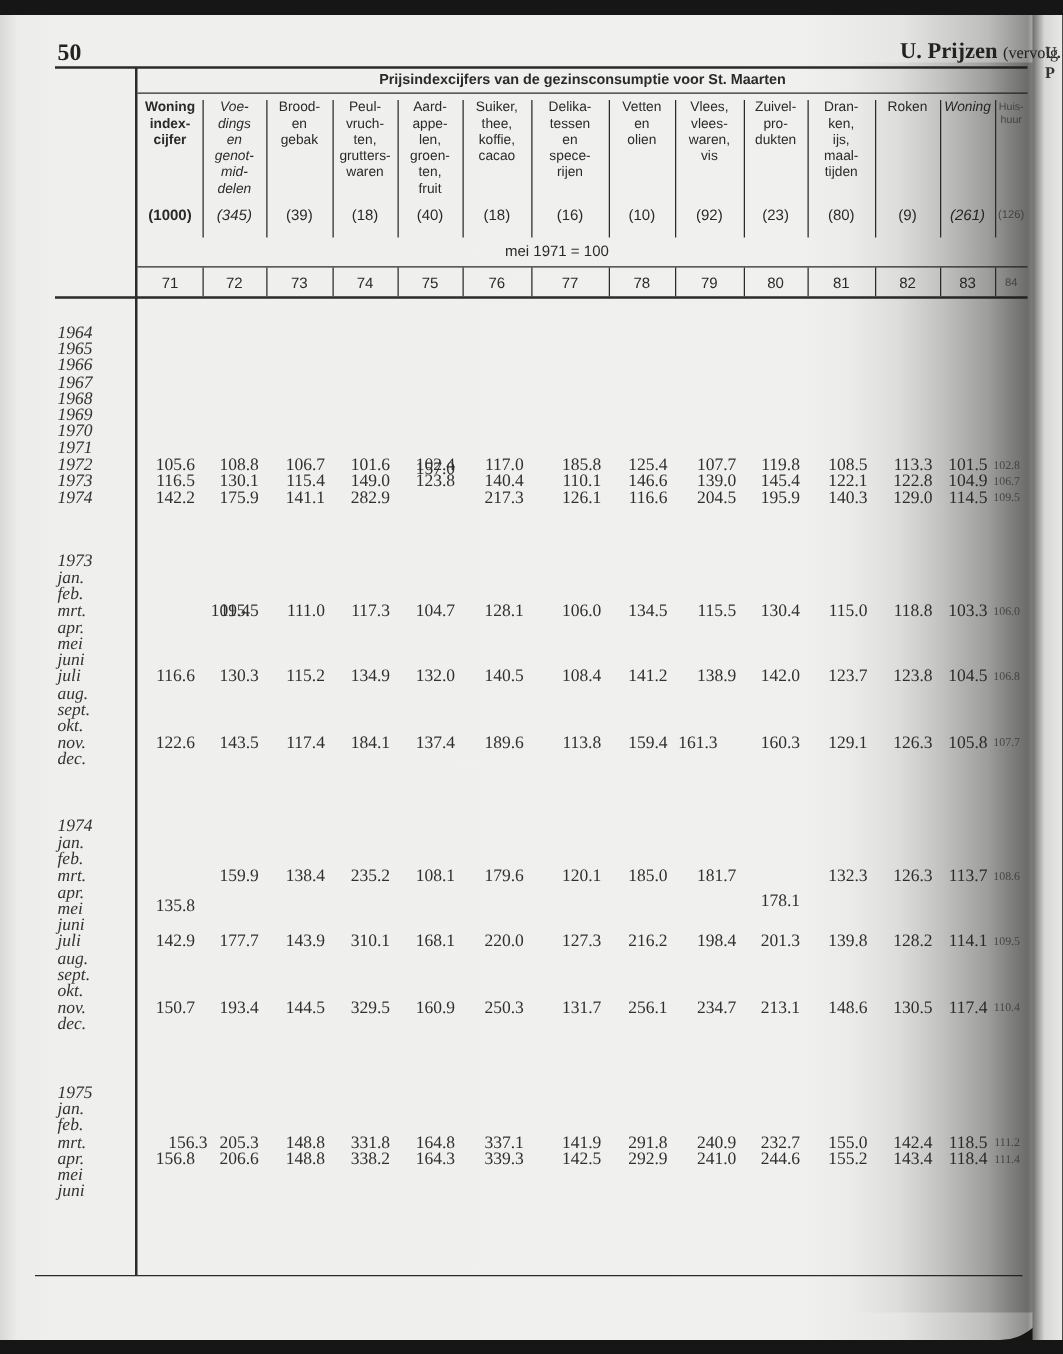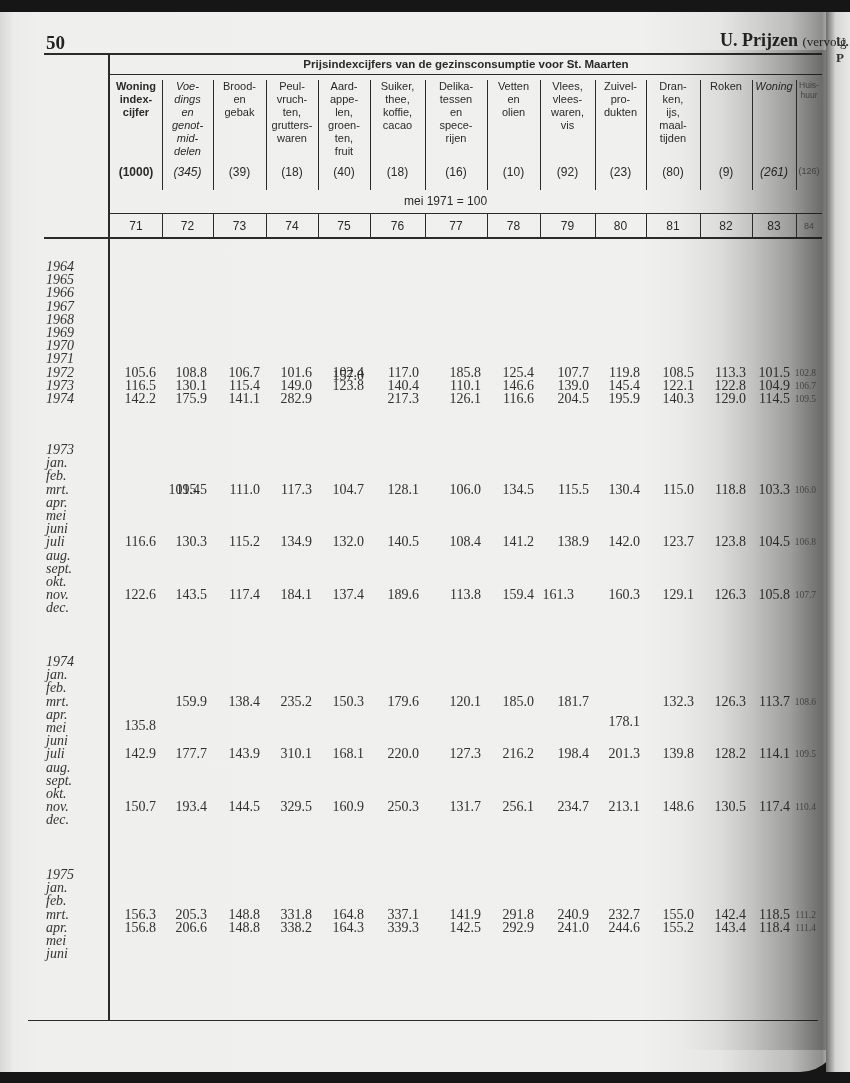--- a/index.html
+++ b/index.html
@@ -305,21 +305,21 @@
     <div class="cell" style="left: 528px; width: 46px; top: 588.2px;">161.3</div>
     <div class="cell" style="left: 594px; width: 46px; top: 588.2px;">160.3</div>
     <div class="cell" style="left: 648px; width: 46px; top: 588.2px;">129.1</div>
     <div class="cell" style="left: 700px; width: 46px; top: 588.2px;">126.3</div>
     <div class="cell" style="left: 744px; width: 46px; top: 588.2px;">105.8</div>
     <div class="cell small" style="left: 770px; width: 46px; top: 589.2px;">107.7</div>
     <div class="cell" style="left: 110px; width: 46px; top: 694.6px; margin-top: 24px;">135.8</div>
     <div class="cell" style="left: 161px; width: 46px; top: 694.6px;">159.9</div>
     <div class="cell" style="left: 214px; width: 46px; top: 694.6px;">138.4</div>
     <div class="cell" style="left: 266px; width: 46px; top: 694.6px;">235.2</div>
-    <div class="cell" style="left: 318px; width: 46px; top: 694.6px;">150.3</div>
+    <div class="cell" style="left: 318px; width: 46px; top: 694.6px;">108.1</div>
     <div class="cell" style="left: 373px; width: 46px; top: 694.6px;">179.6</div>
     <div class="cell" style="left: 435px; width: 46px; top: 694.6px;">120.1</div>
     <div class="cell" style="left: 488px; width: 46px; top: 694.6px;">185.0</div>
     <div class="cell" style="left: 543px; width: 46px; top: 694.6px;">181.7</div>
     <div class="cell" style="left: 594px; width: 46px; top: 694.6px; margin-top: 20px;">178.1</div>
     <div class="cell" style="left: 648px; width: 46px; top: 694.6px;">132.3</div>
     <div class="cell" style="left: 700px; width: 46px; top: 694.6px;">126.3</div>
     <div class="cell" style="left: 744px; width: 46px; top: 694.6px;">113.7</div>
     <div class="cell small" style="left: 770px; width: 46px; top: 695.6px;">108.6</div>
     <div class="cell" style="left: 110px; width: 46px; top: 747.4px;">142.9</div>
@@ -343,21 +343,21 @@
     <div class="cell" style="left: 318px; width: 46px; top: 800.2px;">160.9</div>
     <div class="cell" style="left: 373px; width: 46px; top: 800.2px;">250.3</div>
     <div class="cell" style="left: 435px; width: 46px; top: 800.2px;">131.7</div>
     <div class="cell" style="left: 488px; width: 46px; top: 800.2px;">256.1</div>
     <div class="cell" style="left: 543px; width: 46px; top: 800.2px;">234.7</div>
     <div class="cell" style="left: 594px; width: 46px; top: 800.2px;">213.1</div>
     <div class="cell" style="left: 648px; width: 46px; top: 800.2px;">148.6</div>
     <div class="cell" style="left: 700px; width: 46px; top: 800.2px;">130.5</div>
     <div class="cell" style="left: 744px; width: 46px; top: 800.2px;">117.4</div>
     <div class="cell small" style="left: 770px; width: 46px; top: 801.2px;">110.4</div>
-    <div class="cell" style="left: 110px; width: 46px; top: 907.6px;">156.3</div>
+    <div class="cell" style="left: 120px; width: 46px; top: 907.6px;">156.3</div>
     <div class="cell" style="left: 161px; width: 46px; top: 907.6px;">205.3</div>
     <div class="cell" style="left: 214px; width: 46px; top: 907.6px;">148.8</div>
     <div class="cell" style="left: 266px; width: 46px; top: 907.6px;">331.8</div>
     <div class="cell" style="left: 318px; width: 46px; top: 907.6px;">164.8</div>
     <div class="cell" style="left: 373px; width: 46px; top: 907.6px;">337.1</div>
     <div class="cell" style="left: 435px; width: 46px; top: 907.6px;">141.9</div>
     <div class="cell" style="left: 488px; width: 46px; top: 907.6px;">291.8</div>
     <div class="cell" style="left: 543px; width: 46px; top: 907.6px;">240.9</div>
     <div class="cell" style="left: 594px; width: 46px; top: 907.6px;">232.7</div>
     <div class="cell" style="left: 648px; width: 46px; top: 907.6px;">155.0</div>

